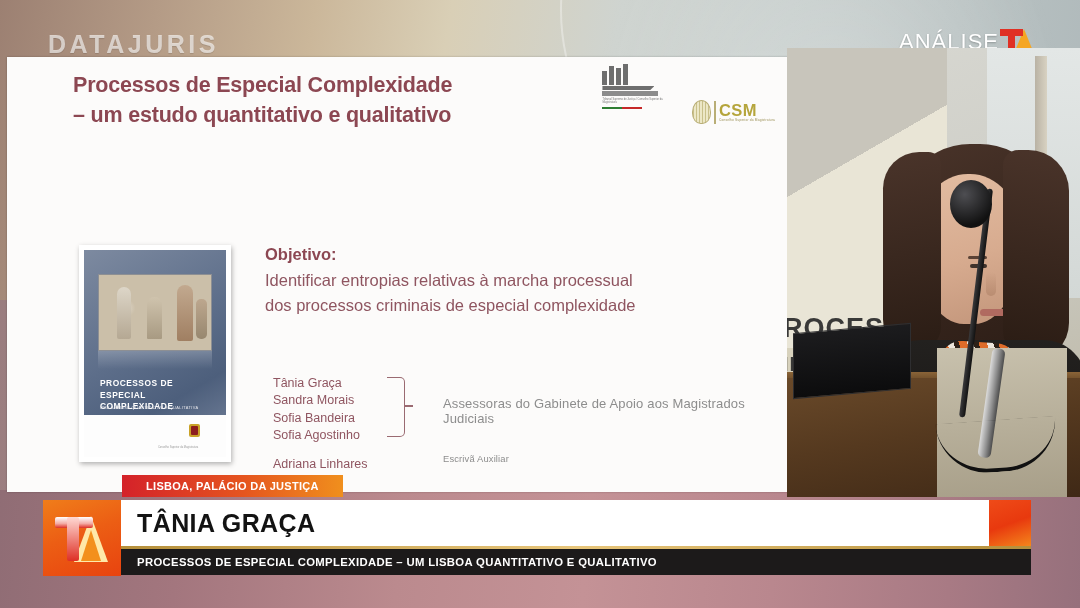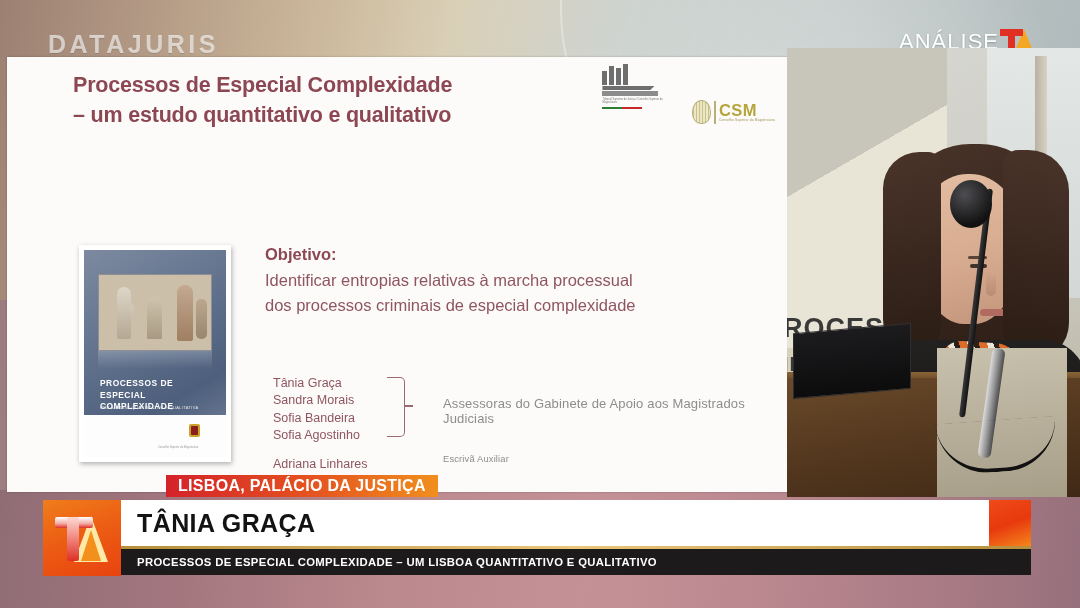--- a/index.html
+++ b/index.html
@@ -299,24 +299,24 @@
   }
   .v-cable {
     position:absolute; left:150px; top:372px; width:120px; height:52px;
     border-bottom:4px solid #111; border-radius:0 0 60px 60px;
     transform:rotate(-4deg);
   }
 
   
   .loc-tag {
     position:absolute; left:122px; top:475px; height:22px;
-    padding:0 12px;
+    padding:0 24px;
     display:flex; align-items:center;
     background:linear-gradient(90deg,#d4222a 0%, #e5551f 55%, #f08f1d 100%);
-    color:#fff; font-size:16px; font-weight:bold; letter-spacing:.3px;margin-left:44px;
+    color:#fff; font-size:11px; font-weight:bold; letter-spacing:.3px;
   }
   .lt-logo {
     position:absolute; left:43px; top:500px; width:78px; height:76px;
     background:linear-gradient(160deg,#f07d1a 0%, #ec5e14 45%, #e8430f 100%);
     overflow:hidden;
   }
   .lt-logo .t-bar { position:absolute; left:12px; top:17px; width:38px; height:11px;
     background:linear-gradient(180deg,#ffffff,#f3aba4 60%,#de2f24); border-radius:2px; }
   .lt-logo .t-stem { position:absolute; left:24px; top:17px; width:12px; height:44px;
     background:linear-gradient(180deg,#ffd9d4,#de2f24); border-radius:2px; }

